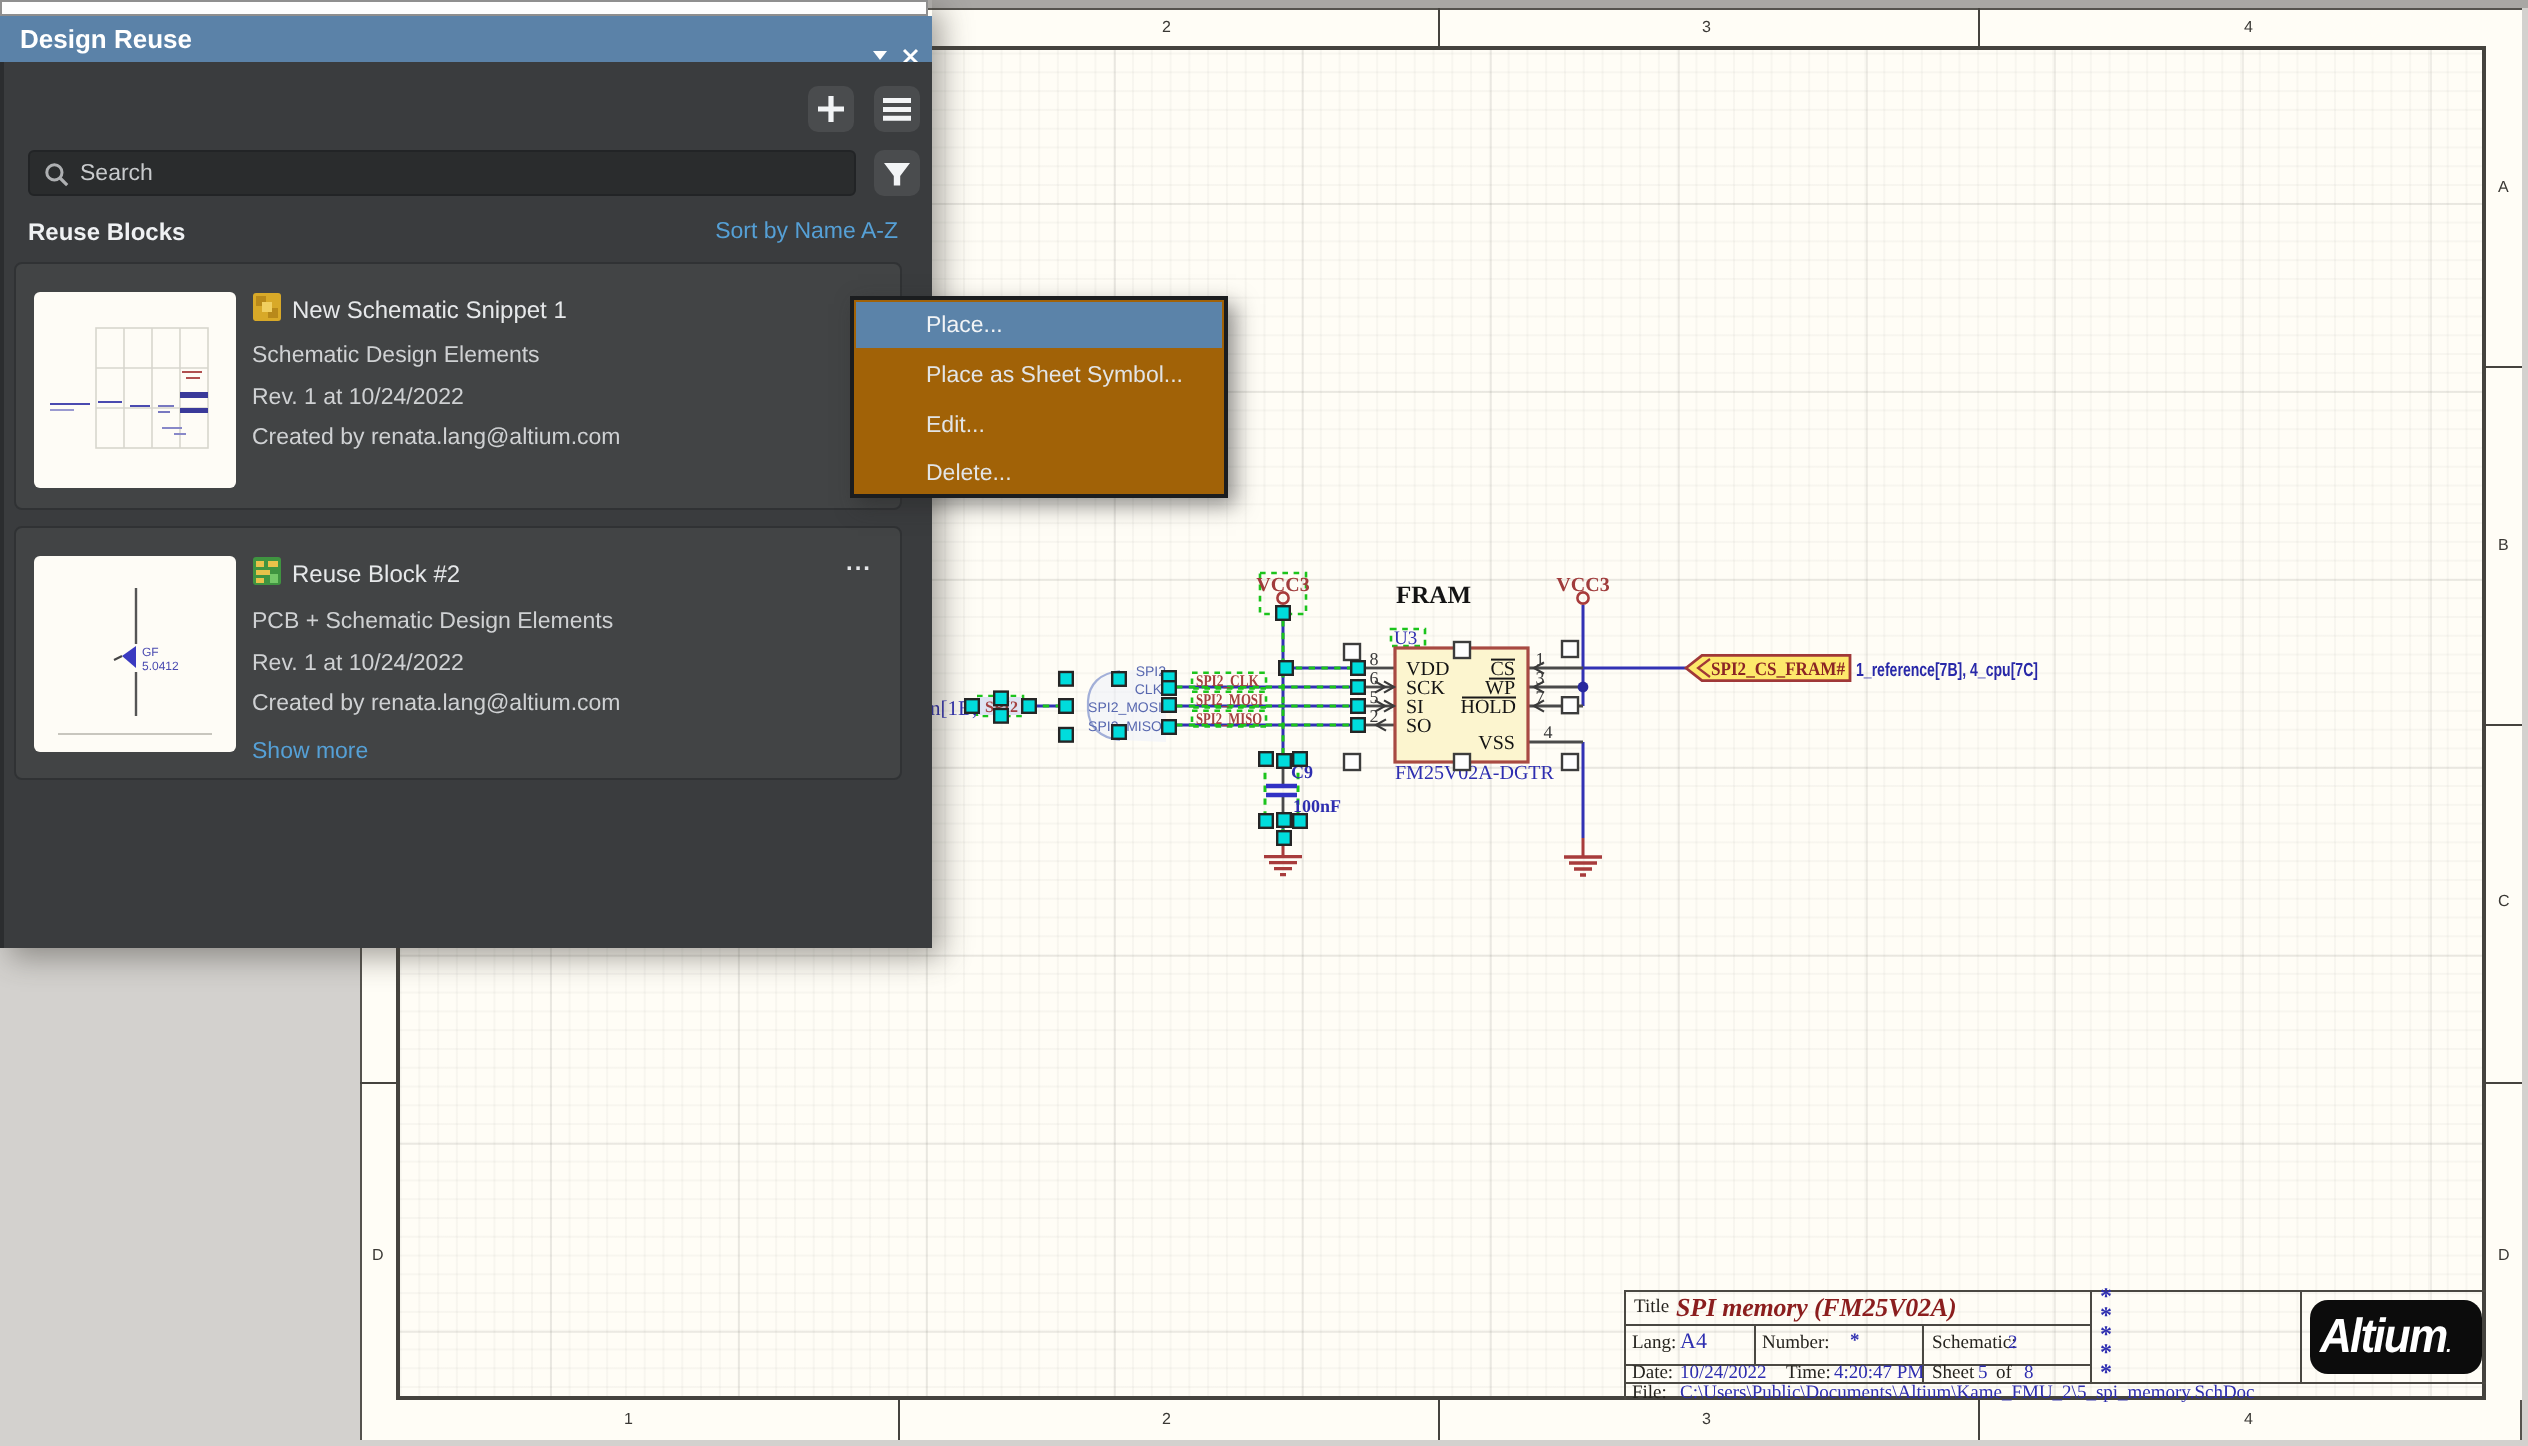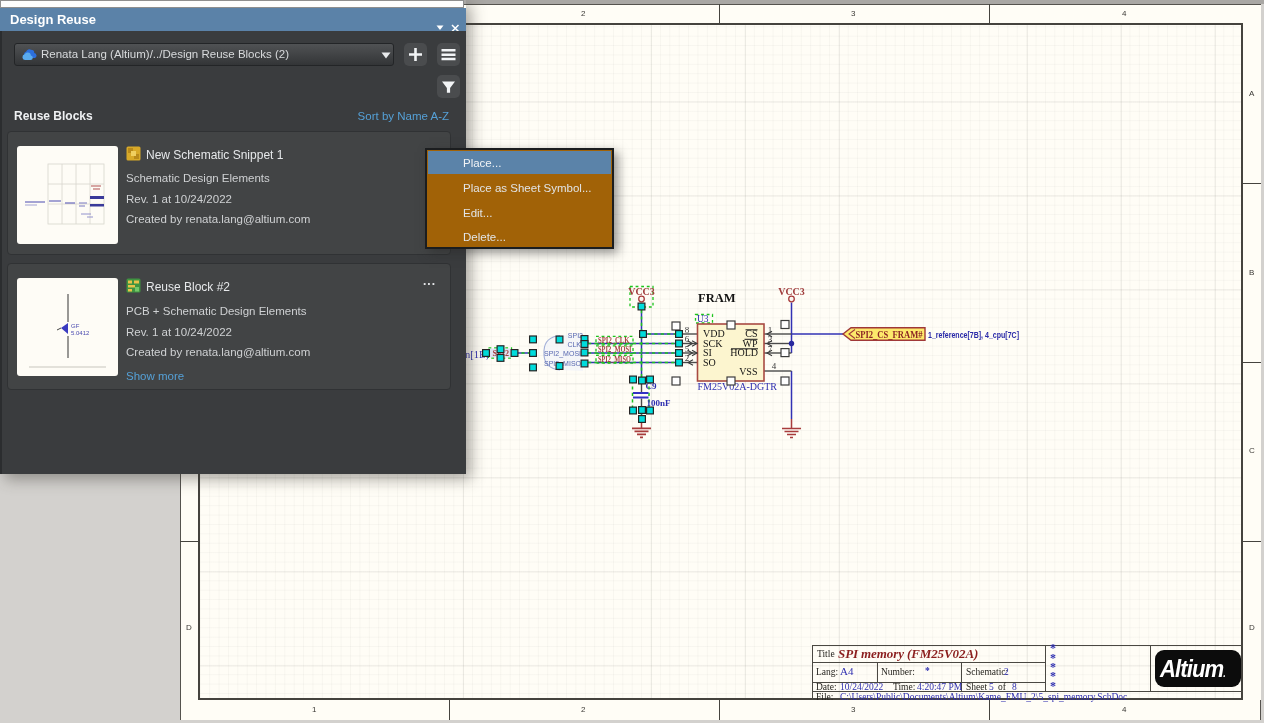--- a/index.html
+++ b/index.html
@@ -314,39 +314,36 @@
     <div id="ptitle" class="abs">
         <span class="t">Design Reuse</span>
       <svg style="position:absolute;left:436px;top:17px" width="9" height="6">
           <path d="M0.5,0.5 L7.5,0.5 L4,5 Z" fill="#fff"></path>
         </svg>
       <svg style="position:absolute;left:451px;top:16px" width="9" height="9">
           <path d="M1,1 L7.5,7.5 M7.5,1 L1,7.5" stroke="#fff" stroke-width="1.5"></path>
         </svg>
     </div>
     <div id="pbody" class="abs">
-      <div id="dropdown">
-        <svg style="position:absolute;left:7px;top:4px" width="15" height="13">
-            <path d="M9,1.8 a3.3,3.3 0 0 1 3.3,3.3 a2.5,2.5 0 0 1 0.4,4.9 l-7.5,0 a3.4,3.4 0 0 1 -1,-6.6 a3.4,3.4 0 0 1 4.8,-1.6" fill="#2c6fdd"></path>
-            <path d="M5.8,4.6 a3.1,3.1 0 0 1 3.1,2.9 a2.3,2.3 0 0 1 1.9,2.3 a2.3,2.3 0 0 1 -2.3,2.2 l-5.6,0 a2.9,2.9 0 0 1 -0.2,-5.7 a3.1,3.1 0 0 1 3.1,-1.7" fill="#5aabee"></path>
-          </svg>
-        <span class="txt">Renata Lang (Altium)/../Design Reuse Blocks (2)</span>
-        <svg style="position:absolute;left:366px;top:8px" width="11" height="8">
-            <path d="M0.5,0.5 L9.5,0.5 L5,6.5 Z" fill="#e8eaec"></path>
-          </svg>
-      </div>
       <div class="btn" style="left:402px;top:12px">
         <svg width="23" height="23">
             <path d="M5,11.5 L18,11.5 M11.5,5 L11.5,18" stroke="#f2f4f6" stroke-width="2.6"></path>
           </svg>
       </div>
       <div class="btn" style="left:435px;top:12px">
         <svg width="23" height="23">
             <path d="M4.5,7.3 L18.5,7.3 M4.5,11.7 L18.5,11.7 M4.5,16.1 L18.5,16.1" stroke="#f2f4f6" stroke-width="2.5"></path>
           </svg>
+      </div>
+      <div id="search">
+        <svg style="position:absolute;left:6px;top:4px" width="15" height="15">
+            <circle cx="6.2" cy="6.2" r="3.8" fill="none" stroke="#aeb0b2" stroke-width="1.5"></circle>
+            <path d="M9,9 L12.6,12.6" stroke="#aeb0b2" stroke-width="1.6"></path>
+          </svg>
+        <span class="txt">Search</span>
       </div>
       <div class="btn" style="left:435px;top:44px">
         <svg width="23" height="23">
             <path d="M5,6.5 L18,6.5 L13.1,13 L13.1,17.8 L9.9,17.8 L9.9,13 Z" fill="#f2f4f6"></path>
           </svg>
       </div>
       <div style="position:absolute;left:12px;top:78px;font-size:12px;font-weight:bold;color:#eff1f3">Reuse Blocks</div>
       <div style="position:absolute;right:17px;top:78.5px;font-size:11.5px;color:#55a0d6">Sort by Name A-Z</div>
       <div class="card" style="top:100px;height:124px">
         <div class="thumb" id="thumb1">

